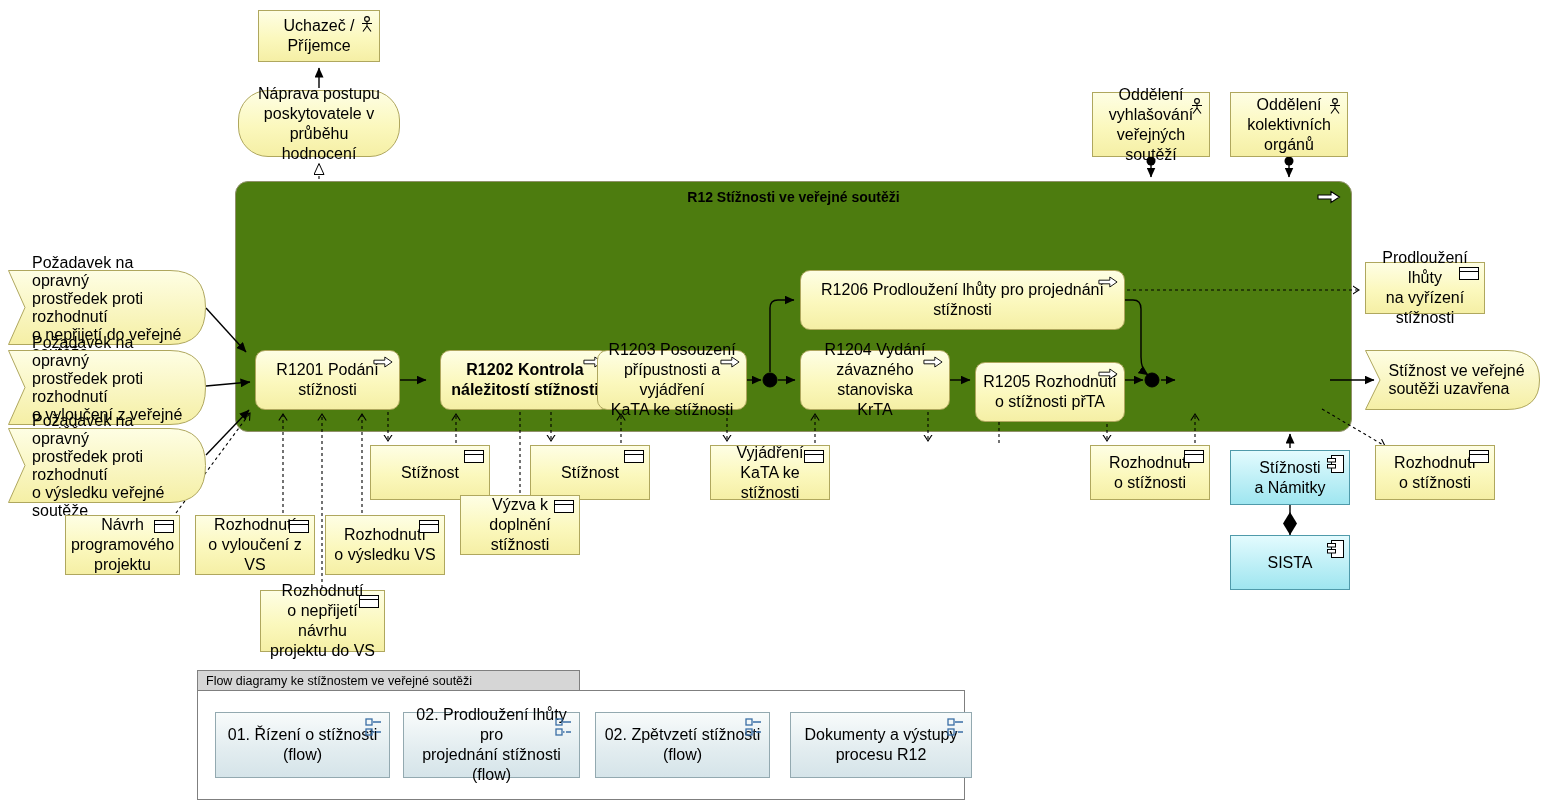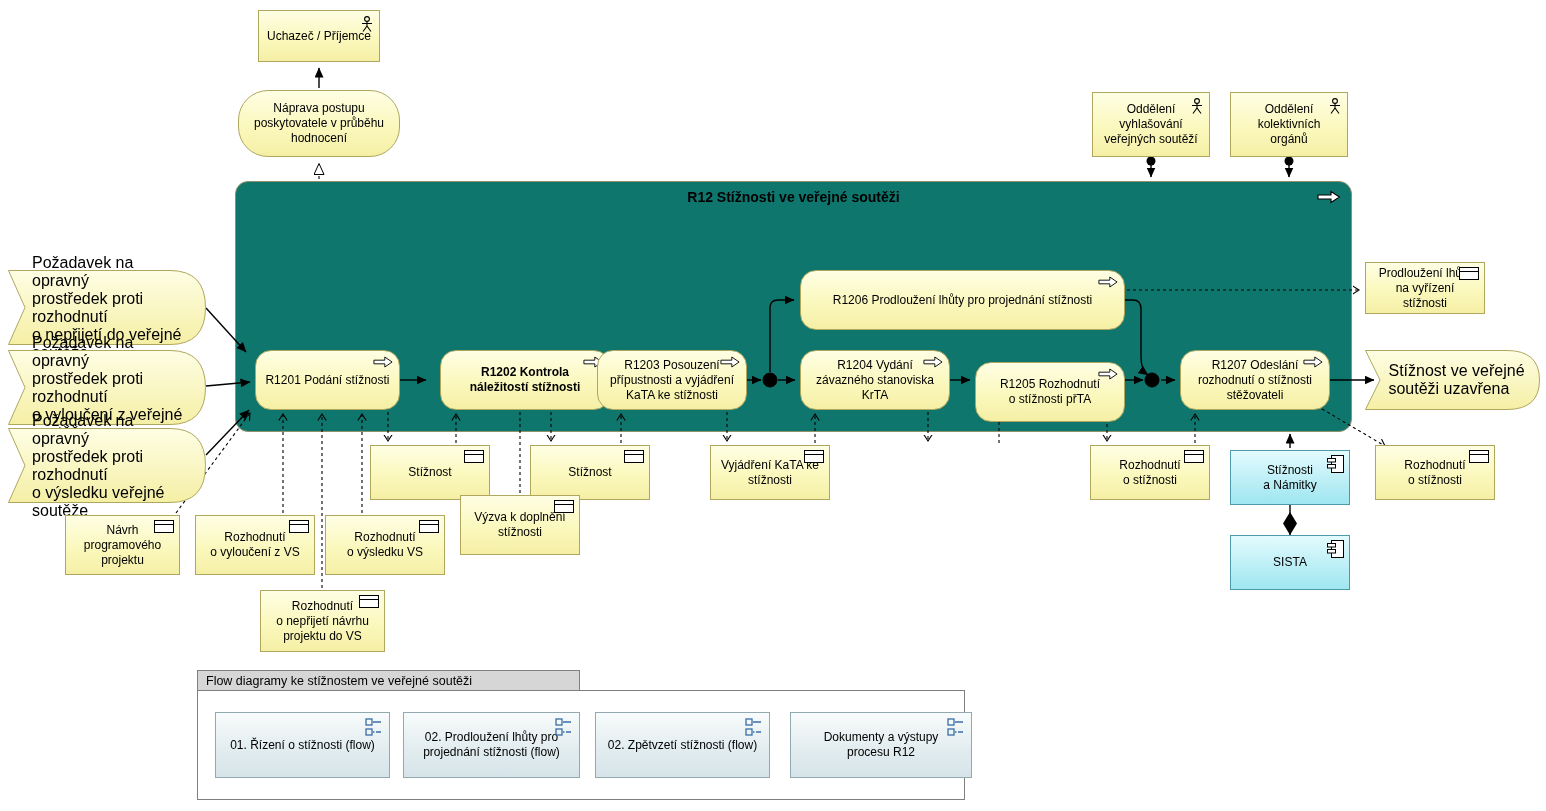--- a/index.html
+++ b/index.html
@@ -1,26 +1,26 @@
 <!DOCTYPE html>
 <html><head>
 <meta charset="utf-8">
 <style>
   html,body{margin:0;padding:0;background:#fff;}
   #canvas{position:relative;width:1546px;height:811px;background:#fff;overflow:hidden;
           font-family:"Liberation Sans","DejaVu Sans",sans-serif;color:#000;}
   .nd{position:absolute;box-sizing:border-box;display:flex;align-items:center;justify-content:center;
-      text-align:center;font-size:12px;line-height:1.25;}
+      text-align:center;font-size:16px;line-height:1.25;}
   .lbl{white-space:pre-line;pointer-events:none;padding:2px 4px;}
   .yellow{background:linear-gradient(180deg,#fefee4 0%,#fbf8bd 55%,#f5efa5 100%);border:1px solid #afa75e;}
-  .proc{border-radius:16px;}
+  .proc{border-radius:10px;}
   .objbox{border-radius:0;}
   .actor{border-radius:0;}
   .service{border-radius:30px;}
-  .container-box{position:absolute;background:#0f766e;border:1px solid #90906a;border-radius:13px;}
+  .container-box{position:absolute;background:#4d7c0f;border:1px solid #90906a;border-radius:13px;}
   .container-title{position:absolute;width:100%;top:7px;text-align:center;font-size:14px;font-weight:600;}
   .cyan{background:linear-gradient(180deg,#e3fbfe 0%,#bdeff6 55%,#9fe6f0 100%);border:1px solid #4f9aaa;}
   .flowbox{background:linear-gradient(180deg,#f8fbfb 0%,#e3edf0 55%,#d5e4e9 100%);border:1px solid #93a9b0;}
   .grp-tab{position:absolute;background:#d6d6d6;border:1px solid #7f7f7f;display:flex;align-items:center;
            padding:0 8px;font-size:12.5px;box-sizing:border-box;}
   .grp-body{position:absolute;background:#ffffff;border:1px solid #7f7f7f;box-sizing:border-box;}
   .icon-tr{position:absolute;top:5px;right:6px;}
   svg.links{position:absolute;left:0;top:0;pointer-events:none;}
   .evt{position:absolute;}
   .evt .lbl{position:absolute;top:0;bottom:0;display:flex;align-items:center;justify-content:center;}
@@ -220,28 +220,20 @@
 závazného stanoviska
 KrTA</span>
   </div>
   <div class="nd yellow proc" style="left:975px;top:350px;width:150px;height:60px;margin-top:12px;">
     <svg class="icon-tr" width="20" height="12" viewBox="0 0 22 13">
       <path d="M1,4.5 H13 V1 L21,6.5 L13,12 V8.5 H1 Z" fill="#fff" stroke="#000"></path>
       </svg>
     <span class="lbl">R1205 Rozhodnutí
 o stížnosti přTA</span>
   </div>
-  <div class="nd yellow proc" style="left:1180px;top:350px;width:150px;height:60px;">
-    <svg class="icon-tr" width="20" height="12" viewBox="0 0 22 13">
-      <path d="M1,4.5 H13 V1 L21,6.5 L13,12 V8.5 H1 Z" fill="#fff" stroke="#000"></path>
-      </svg>
-    <span class="lbl">R1207 Odeslání
-rozhodnutí o stížnosti
-stěžovateli</span>
-  </div>
 
   <div class="evt" style="left:1365px;top:350px;width:175px;height:60px;">
     <svg width="175" height="60" viewBox="0 0 175 60">
       <defs>
           <linearGradient id="gyo" x1="0" y1="0" x2="0" y2="1">
         <stop offset="0" stop-color="#fefee4"></stop>
             <stop offset="1" stop-color="#f5efa5"></stop>
           </linearGradient>
         </defs>
       <path d="M0.5,0.5 L142,0.5 Q174.5,0.5 174.5,30 Q174.5,59.5 142,59.5 L0.5,59.5 L15,30 Z" fill="url(#gyo)" stroke="#afa75e"></path>

